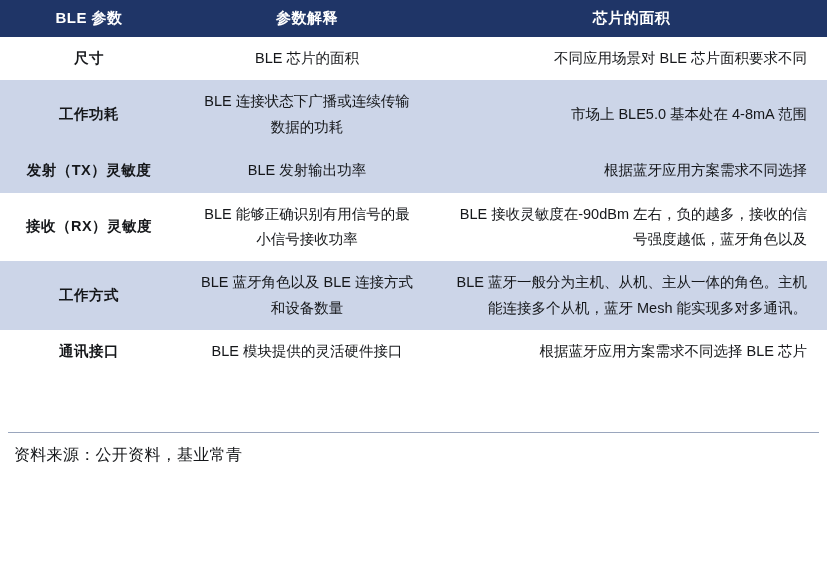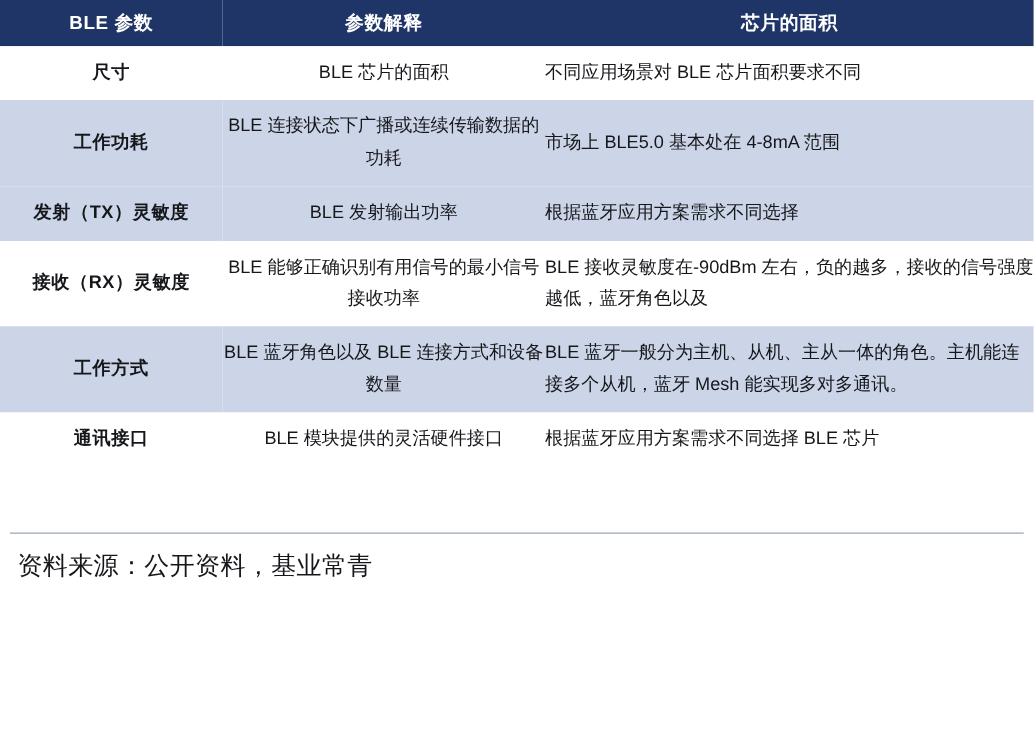--- a/index.html
+++ b/index.html
@@ -31,43 +31,43 @@
     font-size: 15px;
     font-weight: bold;
     text-align: center;
     padding: 9px 4px;
     letter-spacing: 0.5px;
   }
   table.ble-table td {
     font-size: 14.5px;
     line-height: 1.75;
     vertical-align: middle;
-    padding: 9px 0;
+    padding: 9px 20px;
     color: #15171a;
   }
   col.c1 { width: 178px; }
   col.c2 { width: 258px; }
   col.c3 { width: 391px; }
   .cell-param {
     text-align: center;
     font-weight: bold;
     letter-spacing: 0.5px;
   }
   .cell-desc {
     text-align: center;
     padding-left: 14px;
   }
   .cell-effect {
-    text-align: left;
+    text-align: right;
     padding-left: 14px;
   }
   tr.row-white td { background: #ffffff; }
   tr.row-blue td { background: #ccd5e8; }
   .source {
-    font-size: 20px;
+    font-size: 16px;
     color: #15171a;
     padding: 12px 6px 0 6px;
     border-top: 1px solid #9aa6bd;
     margin-top: 4px;
     letter-spacing: 0.3px;
   }
   .source-wrap {
     position: absolute;
     left: 0;
     right: 0;

